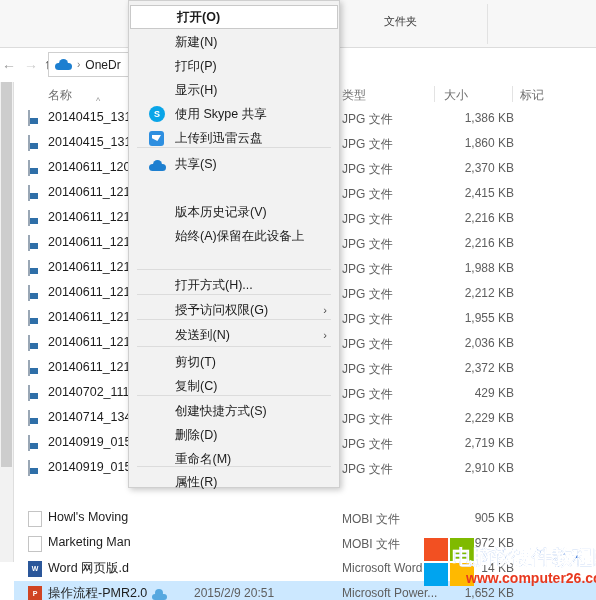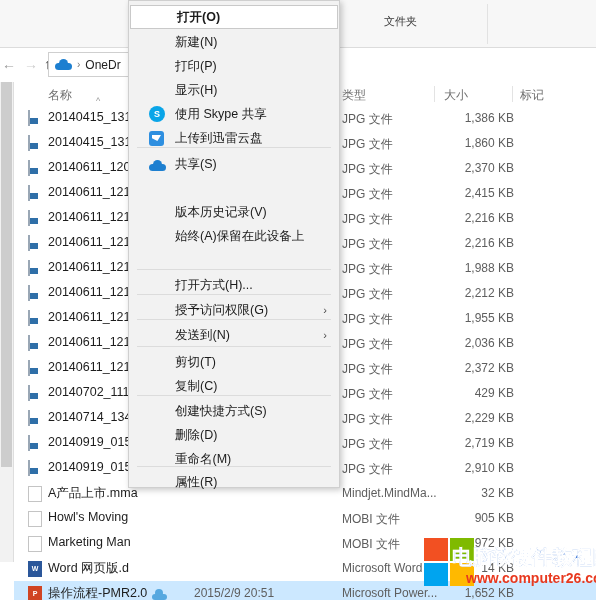--- a/index.html
+++ b/index.html
@@ -178,27 +178,20 @@
     <div class="frow" style="top: 125px;"><span class="f-icon ic-jpg"></span><span class="f-name">20140611_1211</span><span class="f-date"></span><span class="f-type">JPG 文件</span><span class="f-size">2,216 KB</span></div>
     <div class="frow" style="top: 150px;"><span class="f-icon ic-jpg"></span><span class="f-name">20140611_1211</span><span class="f-date"></span><span class="f-type">JPG 文件</span><span class="f-size">1,988 KB</span></div>
     <div class="frow" style="top: 175px;"><span class="f-icon ic-jpg"></span><span class="f-name">20140611_1212</span><span class="f-date"></span><span class="f-type">JPG 文件</span><span class="f-size">2,212 KB</span></div>
     <div class="frow" style="top: 200px;"><span class="f-icon ic-jpg"></span><span class="f-name">20140611_1213</span><span class="f-date"></span><span class="f-type">JPG 文件</span><span class="f-size">1,955 KB</span></div>
     <div class="frow" style="top: 225px;"><span class="f-icon ic-jpg"></span><span class="f-name">20140611_1213</span><span class="f-date"></span><span class="f-type">JPG 文件</span><span class="f-size">2,036 KB</span></div>
     <div class="frow" style="top: 250px;"><span class="f-icon ic-jpg"></span><span class="f-name">20140611_1214</span><span class="f-date"></span><span class="f-type">JPG 文件</span><span class="f-size">2,372 KB</span></div>
     <div class="frow" style="top: 275px;"><span class="f-icon ic-jpg"></span><span class="f-name">20140702_1110</span><span class="f-date"></span><span class="f-type">JPG 文件</span><span class="f-size">429 KB</span></div>
     <div class="frow" style="top: 300px;"><span class="f-icon ic-jpg"></span><span class="f-name">20140714_1343</span><span class="f-date"></span><span class="f-type">JPG 文件</span><span class="f-size">2,229 KB</span></div>
     <div class="frow" style="top: 325px;"><span class="f-icon ic-jpg"></span><span class="f-name">20140919_0152</span><span class="f-date"></span><span class="f-type">JPG 文件</span><span class="f-size">2,719 KB</span></div>
     <div class="frow" style="top: 350px;"><span class="f-icon ic-jpg"></span><span class="f-name">20140919_0152</span><span class="f-date"></span><span class="f-type">JPG 文件</span><span class="f-size">2,910 KB</span></div>
-    <div class="frow" style="top: 375px;">
-      <span class="f-icon ic-blank"></span>
-      <span class="f-name">A产品上市.mma</span>
-      <span class="f-date"></span>
-      <span class="f-type">Mindjet.MindMa...</span>
-      <span class="f-size">32 KB</span>
-    </div>
     <div class="frow" style="top: 400px;">
       <span class="f-icon ic-blank"></span>
       <span class="f-name">Howl's Moving</span>
       <span class="f-date"></span>
       <span class="f-type">MOBI 文件</span>
       <span class="f-size">905 KB</span>
     </div>
     <div class="frow" style="top: 425px;">
       <span class="f-icon ic-blank"></span>
       <span class="f-name">Marketing Man</span>

